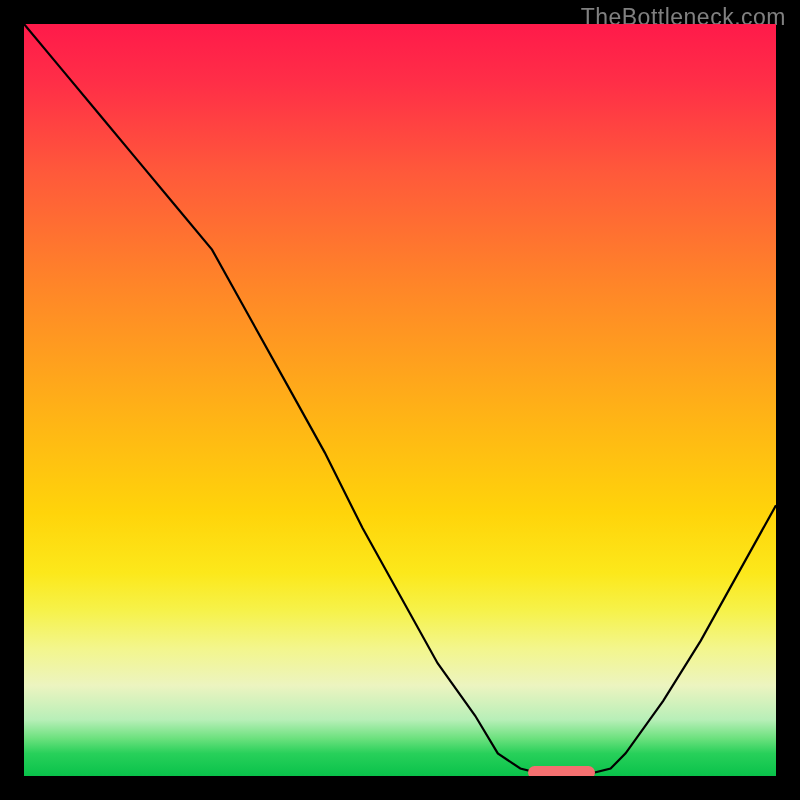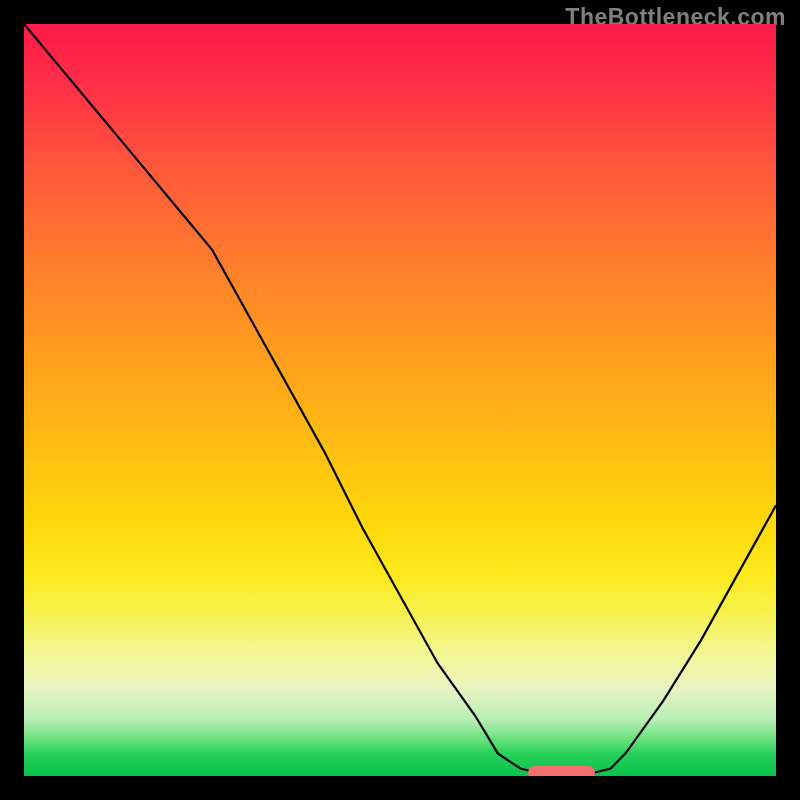--- a/index.html
+++ b/index.html
@@ -10,21 +10,21 @@
     background: #000;
     font-family: Arial, Helvetica, sans-serif;
     position: relative;
   }
   .watermark {
     position: absolute;
     top: 4px;
     right: 14px;
     color: #808080;
     font-size: 23px;
-    font-weight: 700;
+    font-weight: 400;
     letter-spacing: 0.5px;
   }
   .plot-area {
     position: absolute;
     left: 24px;
     top: 24px;
     width: 752px;
     height: 752px;
   }
   .gradient-bg {

